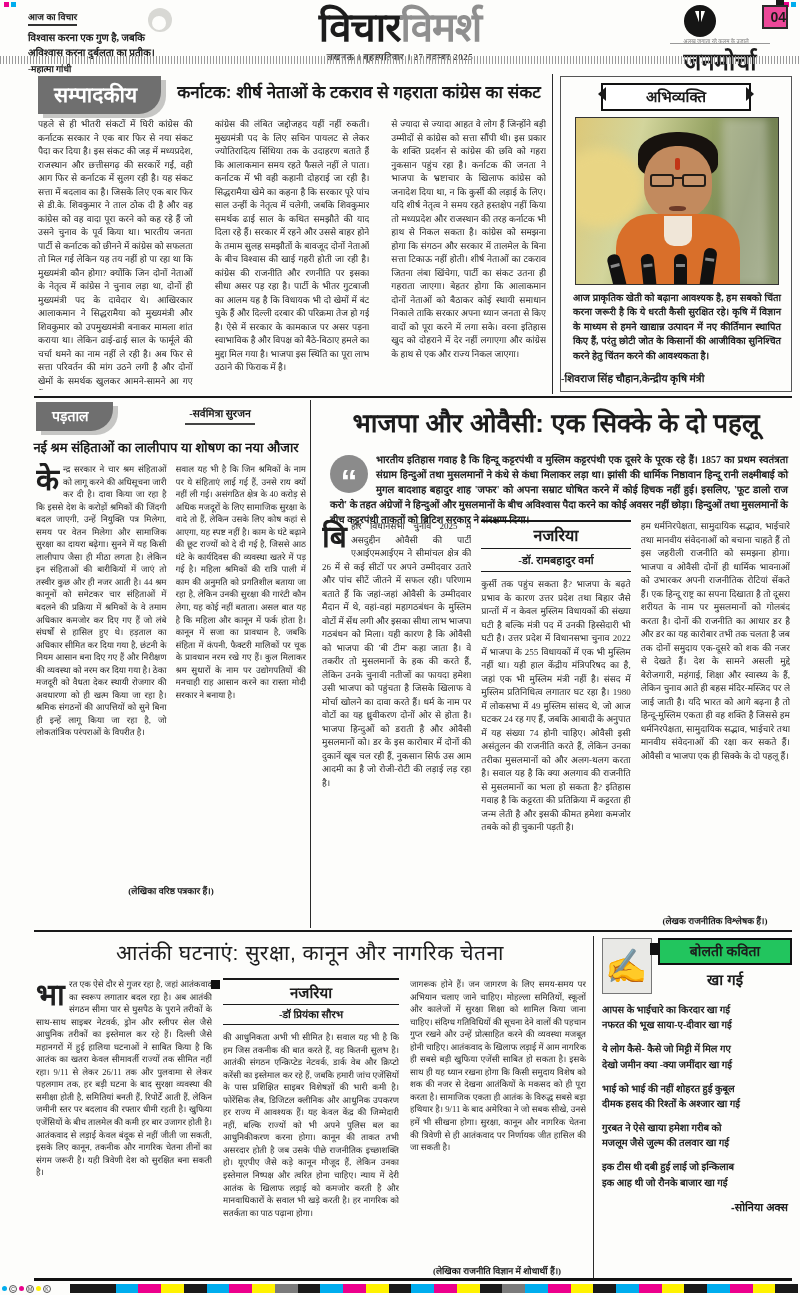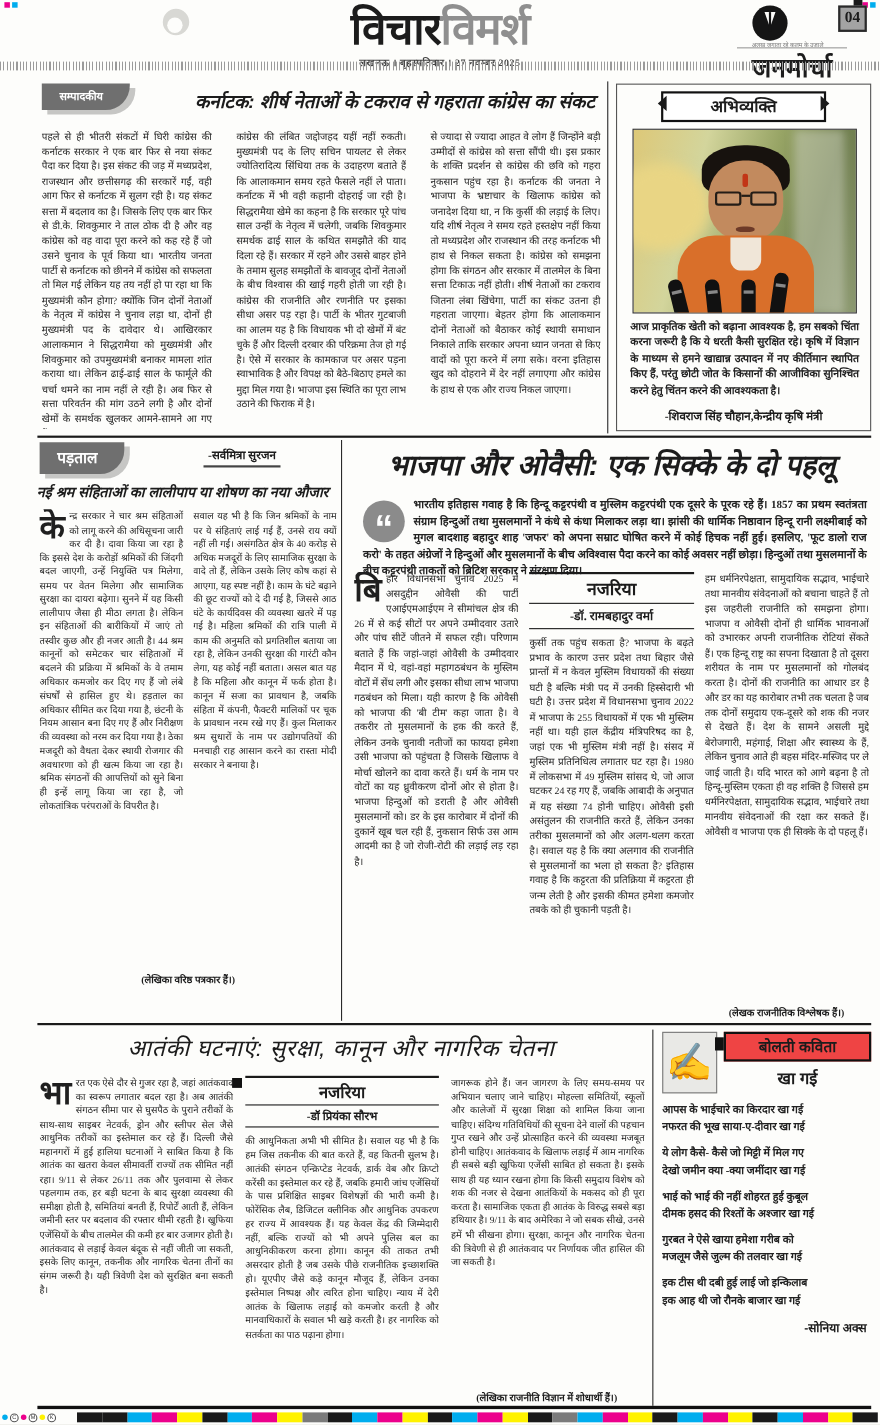--- a/index.html
+++ b/index.html
@@ -21,32 +21,32 @@
 
   .masthead { position:absolute; left:200px; top:6px; width:400px; text-align:center; }
   .masthead-title { font-family:"Liberation Sans","DejaVu Sans",sans-serif; font-weight:900; font-size:40px; line-height:1.05; letter-spacing:-1px; }
   .mast-gray { color:#8f8f8f; }
   .dateline { font-size:9px; font-weight:bold; color:#444; margin-top:2px; letter-spacing:.5px; }
 
   .brandbox { position:absolute; right:10px; top:3px; width:120px; text-align:center; }
   .pen-icon { position:absolute; left:14px; top:2px; width:32px; height:32px; border-radius:50%; background:#151515; }
   .pen-icon:before { content:""; position:absolute; left:11px; top:6px; width:0; height:0; border-left:5px solid transparent; border-right:5px solid transparent; border-top:14px solid #fdfdfb; }
   .pen-icon:after { content:""; position:absolute; left:15px; top:6px; width:2px; height:18px; background:#151515; }
-  .pagenum { position:absolute; right:2px; top:2px; width:26px; height:24px; border:2px solid #2a2a2a; font-family:Liberation Serif, serif; font-weight:bold; font-size:14px; line-height:20px; text-align:center; background:#a3a3a3; }
+  .pagenum { position:absolute; right:2px; top:2px; width:26px; height:24px; border:2px solid #2a2a2a; font-family:Liberation Sans, sans-serif; font-weight:bold; font-size:14px; line-height:20px; text-align:right; background:#ec4899; }
   .pagenum-flag { position:absolute; right:6px; top:-3px; width:8px; height:6px; background:#1a1a1a; }
   .brand-tag { position:absolute; left:0; right:28px; top:34px; font-size:5.5px; color:#777; white-space:nowrap; overflow:hidden; }
   .brand-name { position:absolute; left:0; right:20px; top:40px; font-family:"Liberation Sans","DejaVu Sans",sans-serif; font-weight:900; font-size:24px; border-top:1px solid #999; }
 
   .stripe { position:absolute; left:0; top:56px; width:800px; height:8px; background:repeating-linear-gradient(90deg,#9a9a9a 0 1px,transparent 1px 3px); }
 
   
   .tab { position:absolute; font-family:"Liberation Sans","DejaVu Sans",sans-serif; background:#6f6f6f; color:#fff; font-weight:bold; padding:4px 24px 6px 16px; border-radius:0 0 22px 0; box-shadow:5px 4px 0 #c6c6c4; }
 
   
-  .headline { font-family:"Liberation Sans","DejaVu Sans",sans-serif; font-weight:900; text-align:center; white-space:nowrap;font-style:italic; }
+  .headline { font-family:"Liberation Sans","DejaVu Sans",sans-serif; font-weight:900; text-align:center; white-space:nowrap; }
   .coltext { font-size:9px; line-height:1.5; text-align:justify; overflow:hidden; color:#1f1f1f; }
   .vline { position:absolute; width:1px; background:#2a2a2a; }
   .hrule { position:absolute; background:#1a1a1a; }
   .credit { font-weight:bold; text-align:center; font-size:9px; }
   .dropcap { float:left; font-family:"Liberation Sans","DejaVu Sans",sans-serif; font-weight:900; font-size:30px; line-height:1; padding:2px 4px 0 0; }
 
   
   .edit-headline { position:absolute; left:170px; top:80px; width:378px; font-size:17px; }
   .edit-cols { position:absolute; left:38px; top:118px; width:508px; height:272px; display:flex; gap:22px; }
   .edit-cols .col { flex:1; }
@@ -65,21 +65,21 @@
   .photo .glasses i { position:absolute; top:0; width:24px; height:13px; border:2px solid #241d17; border-radius:3px; background:rgba(255,255,255,.08); }
   .photo .glasses i.r { right:0; }
   .photo .glasses:before { content:""; position:absolute; left:24px; top:3px; width:8px; height:2px; background:#241d17; }
   .photo .tilak { position:absolute; left:99px; top:40px; width:5px; height:12px; background:#c23516; border-radius:2px; }
   .photo .mouth { position:absolute; left:93px; top:88px; width:17px; height:5px; border-radius:40%; background:#6d3a28; }
   .photo .kurta { position:absolute; left:40px; top:96px; width:124px; height:76px; border-radius:34px 34px 0 0; background:#d96f2a; }
   .photo .kurta:before { content:""; position:absolute; left:48px; top:2px; width:28px; height:30px; background:#f0e6d8; border-radius:0 0 10px 10px; }
   .photo .mic { position:absolute; bottom:-4px; width:13px; height:34px; border-radius:6px 6px 3px 3px; background:#111; }
   .photo .mic:after { content:""; position:absolute; left:2px; top:10px; width:9px; height:3px; background:#888; }
   .abhi-quote { position:absolute; left:12px; top:214px; width:208px; font-size:9.6px; font-weight:bold; line-height:1.5; text-align:justify; color:#222; }
-  .abhi-attrib { position:absolute; left:0; right:0; bottom:6px; text-align:center; font-weight:bold; font-size:10.5px; }
+  .abhi-attrib { position:absolute; left:0; right:0; bottom:6px; text-align:left; font-weight:bold; font-size:10.5px; }
 
   
   .padtal-byline { position:absolute; left:150px; top:406px; width:140px; text-align:center; font-weight:bold; font-size:10.5px; }
   .padtal-byline:after { content:""; display:block; width:70px; height:2px; background:#444; margin:3px auto 0; }
   .padtal-headline { position:absolute; left:32px; top:438px; width:268px; font-size:13px;text-align:center; }
   .padtal-cols { position:absolute; left:36px; top:463px; width:270px; height:412px; display:flex; gap:9px; }
   .padtal-cols .col { flex:1; }
   .padtal-cols .coltext { font-size:8.6px; line-height:1.46; }
   .padtal-credit { position:absolute; left:36px; top:884px; width:270px; }
 
@@ -101,21 +101,21 @@
   .terror-cols .coltext { font-size:8.6px; line-height:1.46; }
   .nazariya2 { position:relative; border-top:2px solid #1a1a1a; border-bottom:1px solid #1a1a1a; text-align:center; margin-bottom:6px; padding:2px 0 3px; }
   .nazariya2 .sq { position:absolute; left:-12px; top:0; width:9px; height:9px; background:#111; }
   .terror-credit { position:absolute; left:407px; top:1264px; width:180px; }
 
   
   .poem { position:absolute; left:602px; top:938px; width:190px; }
   .poem-head { display:flex; gap:6px; align-items:flex-start; }
   .poet-box { width:50px; height:56px; border:1px solid #777; background:#e9e9e6; text-align:center; font-size:34px; line-height:56px; color:#3a3a3a; flex:none; }
   .poem-titles { flex:1; }
-  .poem-boxtitle { position:relative; border:2px solid #111; background:#ef4444; text-align:center; font-family:"Liberation Sans","DejaVu Sans",sans-serif; font-weight:900; font-size:14px; padding:1px 0 3px; }
+  .poem-boxtitle { position:relative; border:2px solid #111; background:#22c55e; text-align:center; font-family:"Liberation Sans","DejaVu Sans",sans-serif; font-weight:900; font-size:14px; padding:1px 0 3px; }
   .poem-boxtitle:before { content:""; position:absolute; left:-10px; top:3px; width:8px; height:12px; background:#111; }
   .poem-title { text-align:center; font-weight:900; font-family:"Liberation Sans","DejaVu Sans",sans-serif; font-size:15px; margin-top:4px; }
   .stanzas { margin-top:8px; }
   .stanza { font-size:9.8px; font-weight:bold; line-height:1.55; margin-bottom:9px; white-space:pre-line; color:#222; }
   .poem-author { text-align:right; font-weight:900; font-size:11px; font-family:"Liberation Sans","DejaVu Sans",sans-serif; padding-right:4px; }
 
   
   .bottom-rule { position:absolute; left:34px; top:1278px; width:758px; height:3px; background:#111; }
   .regrow { position:absolute; left:2px; top:1284px; width:66px; height:9px; display:flex; gap:2px; align-items:center; }
   .regrow .dot { width:5px; height:5px; border-radius:50%; }
@@ -130,38 +130,43 @@
 
   <div class="cmark" style="left:4px">
       <span style="background: rgb(236, 0, 140);"></span>
       <span style="background: rgb(0, 173, 238);"></span>
     </div>
   <div class="cmark" style="right:4px">
       <span style="background: rgb(236, 0, 140);"></span>
       <span style="background: rgb(0, 173, 238);"></span>
     </div>
 
+  <div class="thought">
+    <div class="thought-label">आज का विचार</div>
+    <div class="thought-quote">विश्वास करना एक गुण है, जबकि अविश्वास करना दुर्बलता का प्रतीक।</div>
+    <div class="thought-author">-महात्मा गांधी</div>
+  </div>
   <div class="ornament"></div>
 
   <div class="masthead">
     <div class="masthead-title"><span>विचार</span><span class="mast-gray">विमर्श</span></div>
     <div class="dateline">लखनऊ । बृहस्पतिवार । 27 नवम्बर 2025</div>
   </div>
 
   <div class="brandbox">
     <div class="pen-icon"></div>
     <div class="pagenum-flag"></div>
     <div class="pagenum">04</div>
     <div class="brand-tag">अलख जगाता रहे कलम के उजाले</div>
     <div class="brand-name">जनमोर्चा</div>
   </div>
 
   <div class="stripe"></div>
 
-  <div class="tab" style="left:38px; top:76px; font-size:10px;">सम्पादकीय</div>
+  <div class="tab" style="left:38px; top:76px; font-size:21px;">सम्पादकीय</div>
   <div class="headline edit-headline">कर्नाटक: शीर्ष नेताओं के टकराव से गहराता कांग्रेस का संकट</div>
   <div class="edit-cols">
     <div class="col coltext">पहले से ही भीतरी संकटों में घिरी कांग्रेस की कर्नाटक सरकार ने एक बार फिर से नया संकट पैदा कर दिया है। इस संकट की जड़ में मध्यप्रदेश, राजस्थान और छत्तीसगढ़ की सरकारें गईं, वही आग फिर से कर्नाटक में सुलग रही है। यह संकट सत्ता में बदलाव का है। जिसके लिए एक बार फिर से डी.के. शिवकुमार ने ताल ठोक दी है और वह कांग्रेस को वह वादा पूरा करने को कह रहे हैं जो उसने चुनाव के पूर्व किया था। भारतीय जनता पार्टी से कर्नाटक को छीनने में कांग्रेस को सफलता तो मिल गई लेकिन यह तय नहीं हो पा रहा था कि मुख्यमंत्री कौन होगा? क्योंकि जिन दोनों नेताओं के नेतृत्व में कांग्रेस ने चुनाव लड़ा था, दोनों ही मुख्यमंत्री पद के दावेदार थे। आखिरकार आलाकमान ने सिद्धरामैया को मुख्यमंत्री और शिवकुमार को उपमुख्यमंत्री बनाकर मामला शांत कराया था। लेकिन ढाई-ढाई साल के फार्मूले की चर्चा थमने का नाम नहीं ले रही है। अब फिर से सत्ता परिवर्तन की मांग उठने लगी है और दोनों खेमों के समर्थक खुलकर आमने-सामने आ गए हैं।</div>
     <div class="col coltext">कांग्रेस की लंबित जद्दोजहद यहीं नहीं रुकती। मुख्यमंत्री पद के लिए सचिन पायलट से लेकर ज्योतिरादित्य सिंधिया तक के उदाहरण बताते हैं कि आलाकमान समय रहते फैसले नहीं ले पाता। कर्नाटक में भी वही कहानी दोहराई जा रही है। सिद्धरामैया खेमे का कहना है कि सरकार पूरे पांच साल उन्हीं के नेतृत्व में चलेगी, जबकि शिवकुमार समर्थक ढाई साल के कथित समझौते की याद दिला रहे हैं। सरकार में रहने और उससे बाहर होने के तमाम सुलह समझौतों के बावजूद दोनों नेताओं के बीच विश्वास की खाई गहरी होती जा रही है। कांग्रेस की राजनीति और रणनीति पर इसका सीधा असर पड़ रहा है। पार्टी के भीतर गुटबाजी का आलम यह है कि विधायक भी दो खेमों में बंट चुके हैं और दिल्ली दरबार की परिक्रमा तेज हो गई है। ऐसे में सरकार के कामकाज पर असर पड़ना स्वाभाविक है और विपक्ष को बैठे-बिठाए हमले का मुद्दा मिल गया है। भाजपा इस स्थिति का पूरा लाभ उठाने की फिराक में है।</div>
     <div class="col coltext">से ज्यादा से ज्यादा आहत वे लोग हैं जिन्होंने बड़ी उम्मीदों से कांग्रेस को सत्ता सौंपी थी। इस प्रकार के शक्ति प्रदर्शन से कांग्रेस की छवि को गहरा नुकसान पहुंच रहा है। कर्नाटक की जनता ने भाजपा के भ्रष्टाचार के खिलाफ कांग्रेस को जनादेश दिया था, न कि कुर्सी की लड़ाई के लिए। यदि शीर्ष नेतृत्व ने समय रहते हस्तक्षेप नहीं किया तो मध्यप्रदेश और राजस्थान की तरह कर्नाटक भी हाथ से निकल सकता है। कांग्रेस को समझना होगा कि संगठन और सरकार में तालमेल के बिना सत्ता टिकाऊ नहीं होती। शीर्ष नेताओं का टकराव जितना लंबा खिंचेगा, पार्टी का संकट उतना ही गहराता जाएगा। बेहतर होगा कि आलाकमान दोनों नेताओं को बैठाकर कोई स्थायी समाधान निकाले ताकि सरकार अपना ध्यान जनता से किए वादों को पूरा करने में लगा सके। वरना इतिहास खुद को दोहराने में देर नहीं लगाएगा और कांग्रेस के हाथ से एक और राज्य निकल जाएगा।</div>
   </div>
   <div class="vline" style="left:552px; top:74px; height:320px;"></div>
 
   <div class="abhi">
     <div class="abhi-title">अभिव्यक्ति</div>

